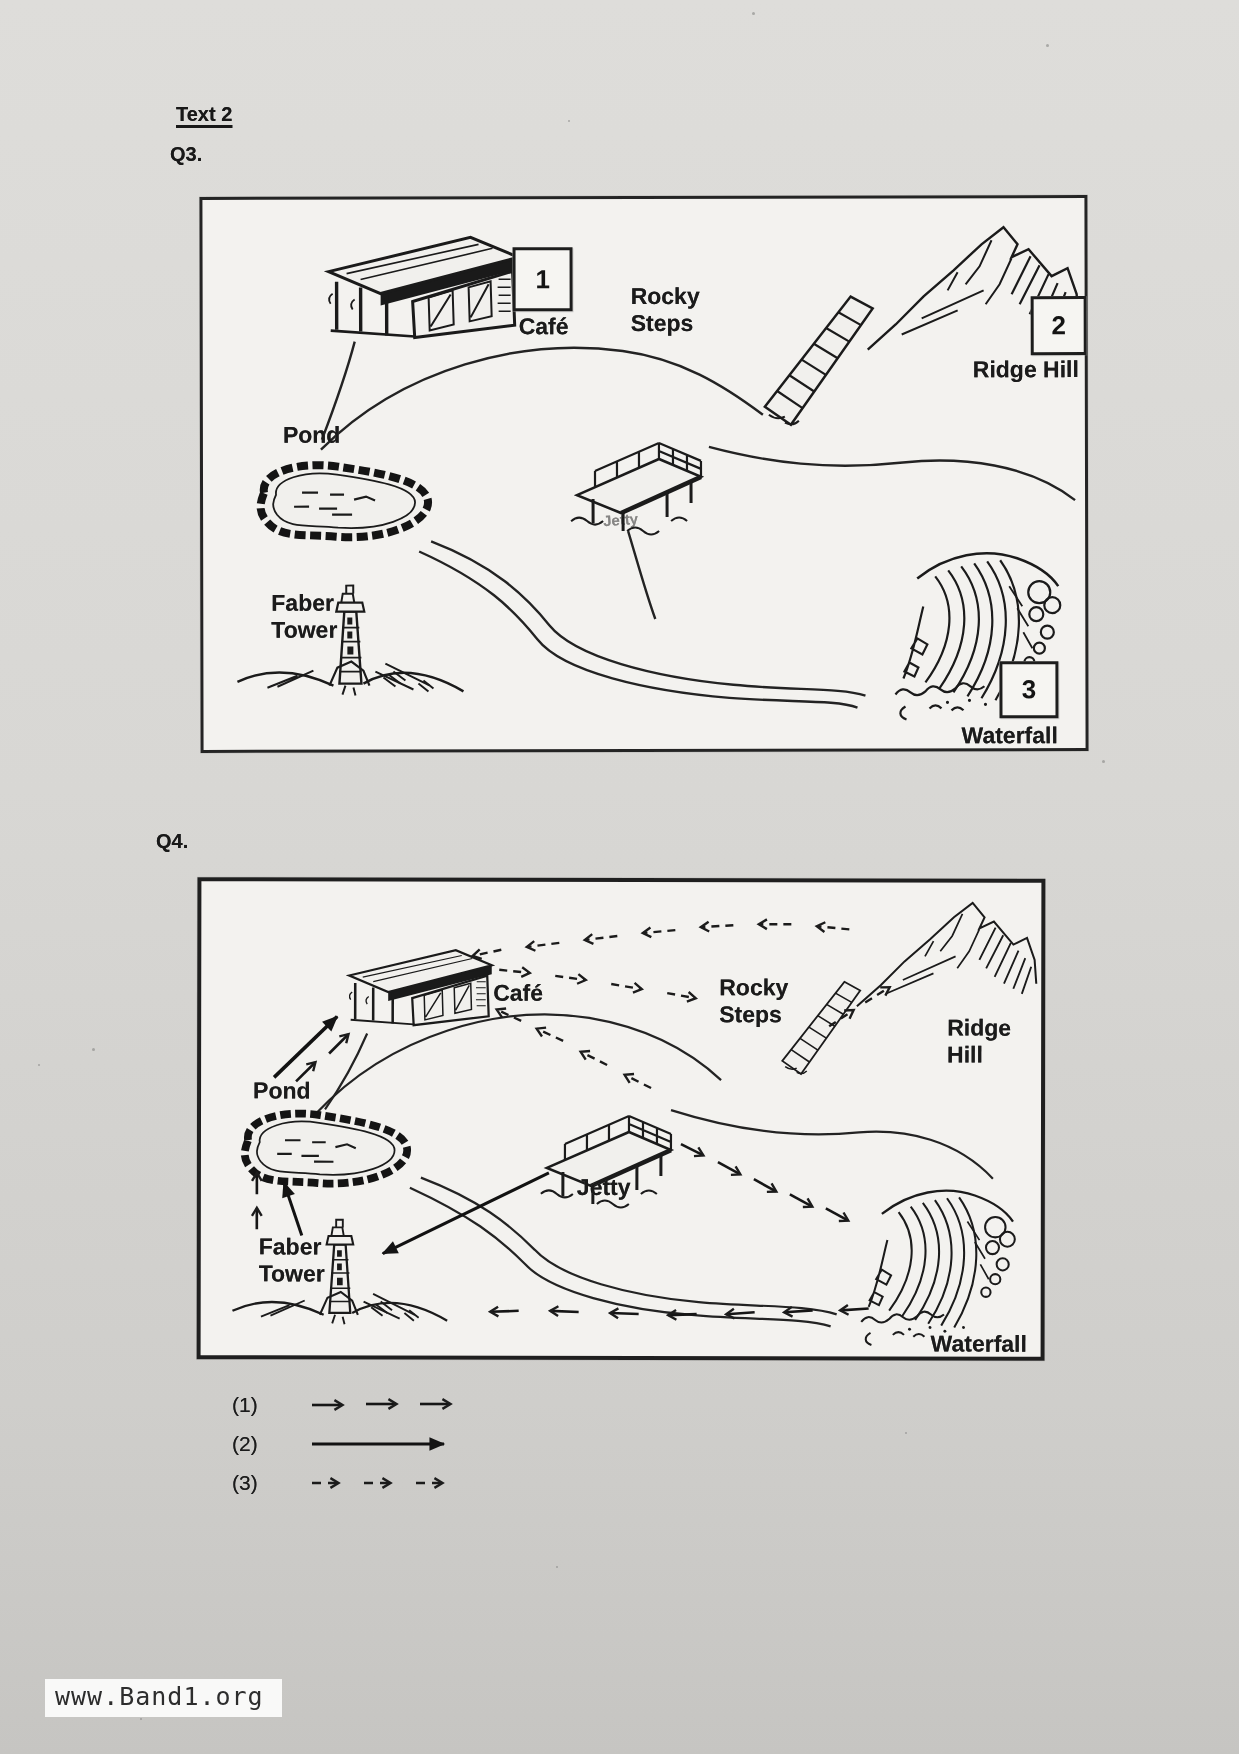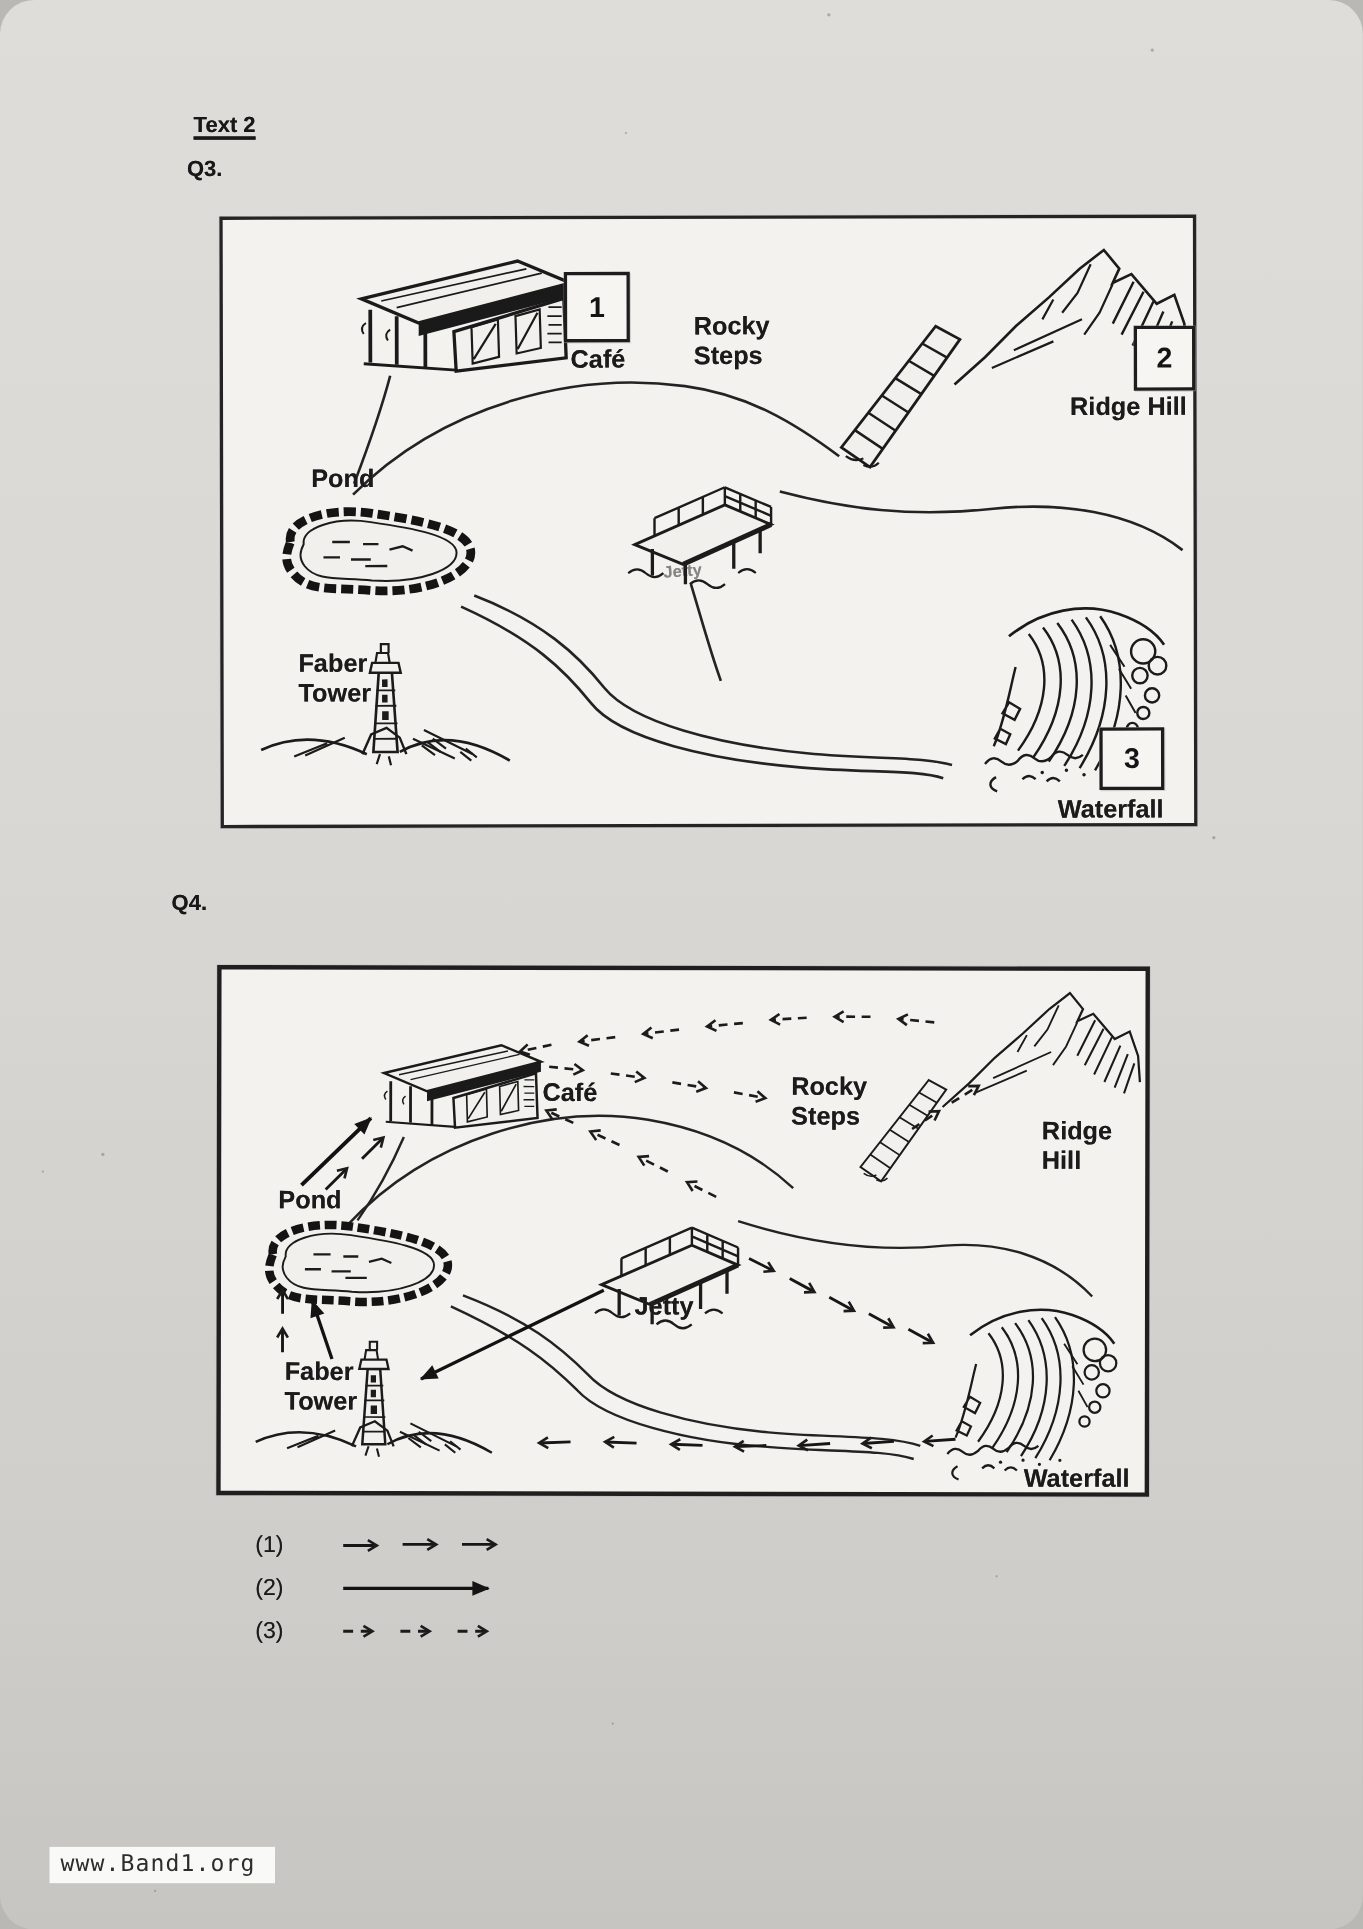--- a/index.html
+++ b/index.html
@@ -1,39 +1,39 @@
 <!DOCTYPE html>
 <html><head>
 <meta charset="utf-8">
 <style>
   html,body{margin:0;padding:0;background:#b9b8b5;}
   .page{
     position:relative; width:1239px; height:1754px; overflow:hidden;
     background:linear-gradient(180deg,#deddda 0%,#d8d7d4 45%,#cfcecb 80%,#c6c5c2 100%);
-    font-family:"Liberation Sans", sans-serif; color:#1c1c1c;border-radius:31px;
+    font-family:"Liberation Sans", sans-serif; color:#1c1c1c;
   }
   .heading{position:absolute; font-weight:700; font-size:20px; color:#181818; text-shadow:0 0 .5px #444;}
   .section-title{text-decoration:underline; text-decoration-thickness:2.5px; text-underline-offset:4px;}
   .q-row{position:absolute; display:flex; font-weight:700; font-size:20px; color:#181818; text-shadow:0 0 .5px #444;align-items:center;}
   .q-num{flex:0 0 auto;}
   .map-box{position:absolute; background:#f3f2ef; border:3px solid #242424; box-shadow:0 0 0 .5px #55555533;}
   .map-box.m2{border-width:4px; border-color:#1f1f1f;}
   .map-art{position:absolute; left:0; top:0;}
   .map-label{position:absolute; font-weight:700; font-size:23px; line-height:1.18; color:#1b1b1b;
              white-space:pre-line; text-shadow:0 0 .4px #555;}
   .faint{opacity:.5; transform:rotate(-4deg); font-size:15px;}
   .marker-box{position:absolute; border:3px solid #1d1d1d; background:#f6f5f2; display:flex;
               align-items:center; justify-content:center; font-weight:700; font-size:26px; color:#141414;
               box-shadow:1px 1px 0 #77777744;}
   .options{position:absolute; left:232px; top:1390px;}
   .option-row{display:flex; align-items:center; margin-bottom:9px;}
   .option-label{width:46px; font-size:21px; color:#1b1b1b; text-shadow:0 0 .4px #555;}
   .option-arrow{margin-left:30px;}
   .watermark{position:absolute; left:45px; top:1679px; background:#f9f9f8; padding:3px 18px 6px 10px;
-             font-family:"DejaVu Sans Mono", monospace; font-size:21px; color:#2d2d2d; letter-spacing:1px;}
+             font-family:"DejaVu Sans Mono", monospace; font-size:25px; color:#2d2d2d; letter-spacing:1px;}
   .speck{position:absolute; background:#7e7e7c; border-radius:50%; opacity:.55;}
 </style>
 </head>
 <body>
 
 <svg width="0" height="0" style="position:absolute" aria-hidden="true">
   <defs>
     <marker id="mOpen" viewBox="0 0 12 12" refX="9" refY="6" markerWidth="13" markerHeight="13" orient="auto" markerUnits="userSpaceOnUse">
       <path d="M2,1.5 L9.5,6 L2,10.5" fill="none" stroke="#1c1c1c" stroke-width="2.2"></path>
     </marker>
@@ -158,21 +158,21 @@
       <span>1</span>
     </div>
     <div class="marker-box" style="left:828px; top:98px; width:50px; height:53px;">
       <span>2</span>
     </div>
     <div class="marker-box" style="left:796px; top:463px; width:53px; height:51px;">
       <span>3</span>
     </div>
   </div>
 
-  <div class="q-row" style="left:156px; top:810px; width:920px;">
+  <div class="q-row" style="left:156px; top:830px; width:920px;">
     <span class="q-num" style="margin-right:26px;">Q4.</span>
   </div>
 
   <div class="map-box m2" style="left:197px; top:878px; width:840px; height:474px; transform:rotate(0.1deg);">
     <svg class="map-art" width="840" height="474" viewBox="0 0 840 474">
       <g stroke="#232323" stroke-width="2.2" fill="none">
         <path d="M115,232 C190,152 300,122 388,136 C448,146 490,170 520,198"></path>
         <path d="M470,228 C540,250 600,256 658,250 C706,246 756,258 792,296"></path>
         <path d="M220,296 C278,318 308,342 334,368 C360,396 430,414 498,420 C552,425 606,422 636,432"></path>
         <path d="M209,306 C270,334 298,356 324,382 C350,410 424,428 494,433 C548,438 602,435 630,444"></path>

